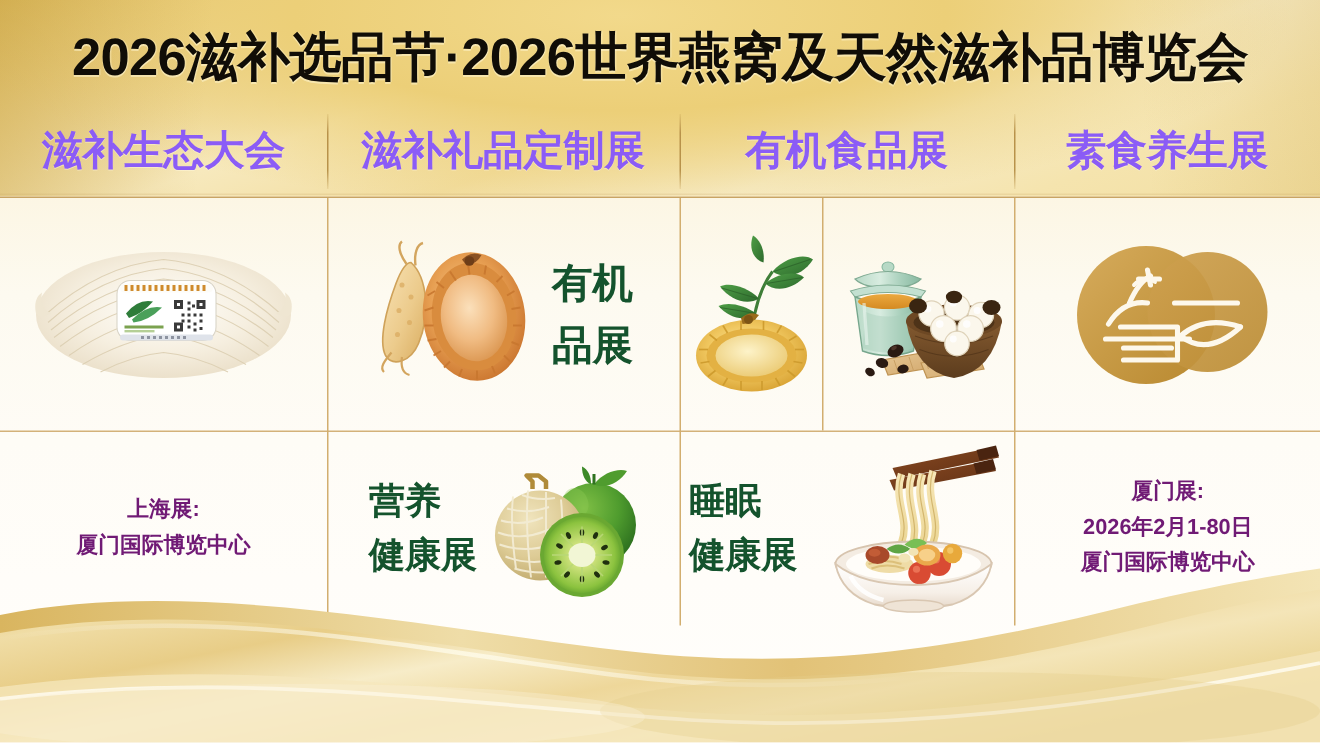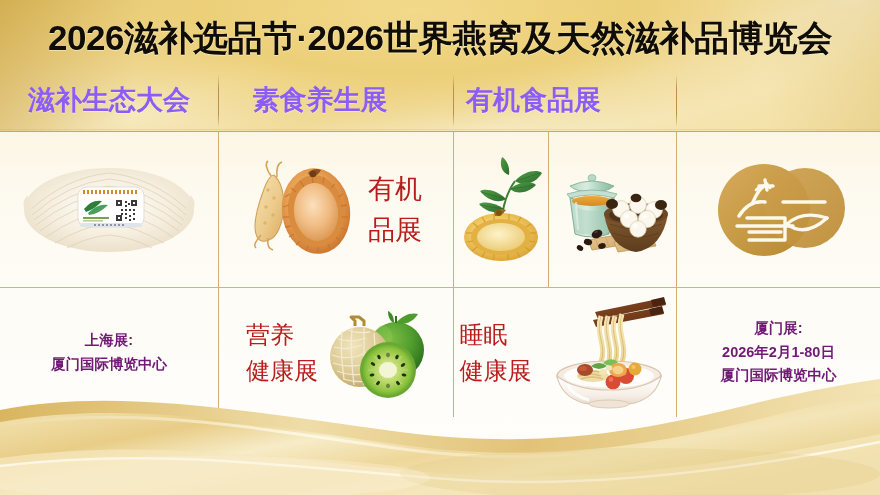--- a/index.html
+++ b/index.html
@@ -69,21 +69,21 @@
   .hline.top{ top:131px; box-shadow:0 -2px 0 rgba(201,164,99,.22); }
   .hline.mid{ top:287px; background:#d3b179; }
 
   .vline{
     position:absolute; width:1px; background:#d2ae6f; z-index:5;
   }
 
   
   .cell{ position:absolute; z-index:4; }
   .cell-text{
-    font-size:19px; font-weight:normal; color:#b91c1c; line-height:1.5;
+    font-size:19px; font-weight:bold; color:#14532d; line-height:1.5;
     white-space:nowrap;
   }
   .cell-text.small{ font-size:14.5px; font-weight:600; color:#701a75; line-height:1.62; text-align:center; }
 
   
   .art{ display:block; }
 
   .wave-wrap{
     position:absolute; left:0; bottom:0; width:880px; height:125px; z-index:8;
     overflow:hidden; pointer-events:none;
@@ -93,22 +93,23 @@
 <body>
 
 <div id="stage">
 
   <div class="gold-band"></div>
 
   <div class="main-title">2026滋补选品节·2026世界燕窝及天然滋补品博览会</div>
 
   <div class="header-row">
     <div class="header-cell hc1">滋补生态大会</div>
+    <div class="header-cell hc2">滋补礼品定制展</div>
+    <div class="header-cell hc3">有机食品展</div>
     <div class="header-cell hc4">素食养生展</div>
-    <div class="header-cell hc3">有机食品展</div>
   </div>
 
   <div class="hdr-div" style="left:218px"></div>
   <div class="hdr-div" style="left:453px"></div>
   <div class="hdr-div" style="left:676px"></div>
 
   <div class="body-area"></div>
 
   <div class="hline top"></div>
   <div class="hline mid"></div>

